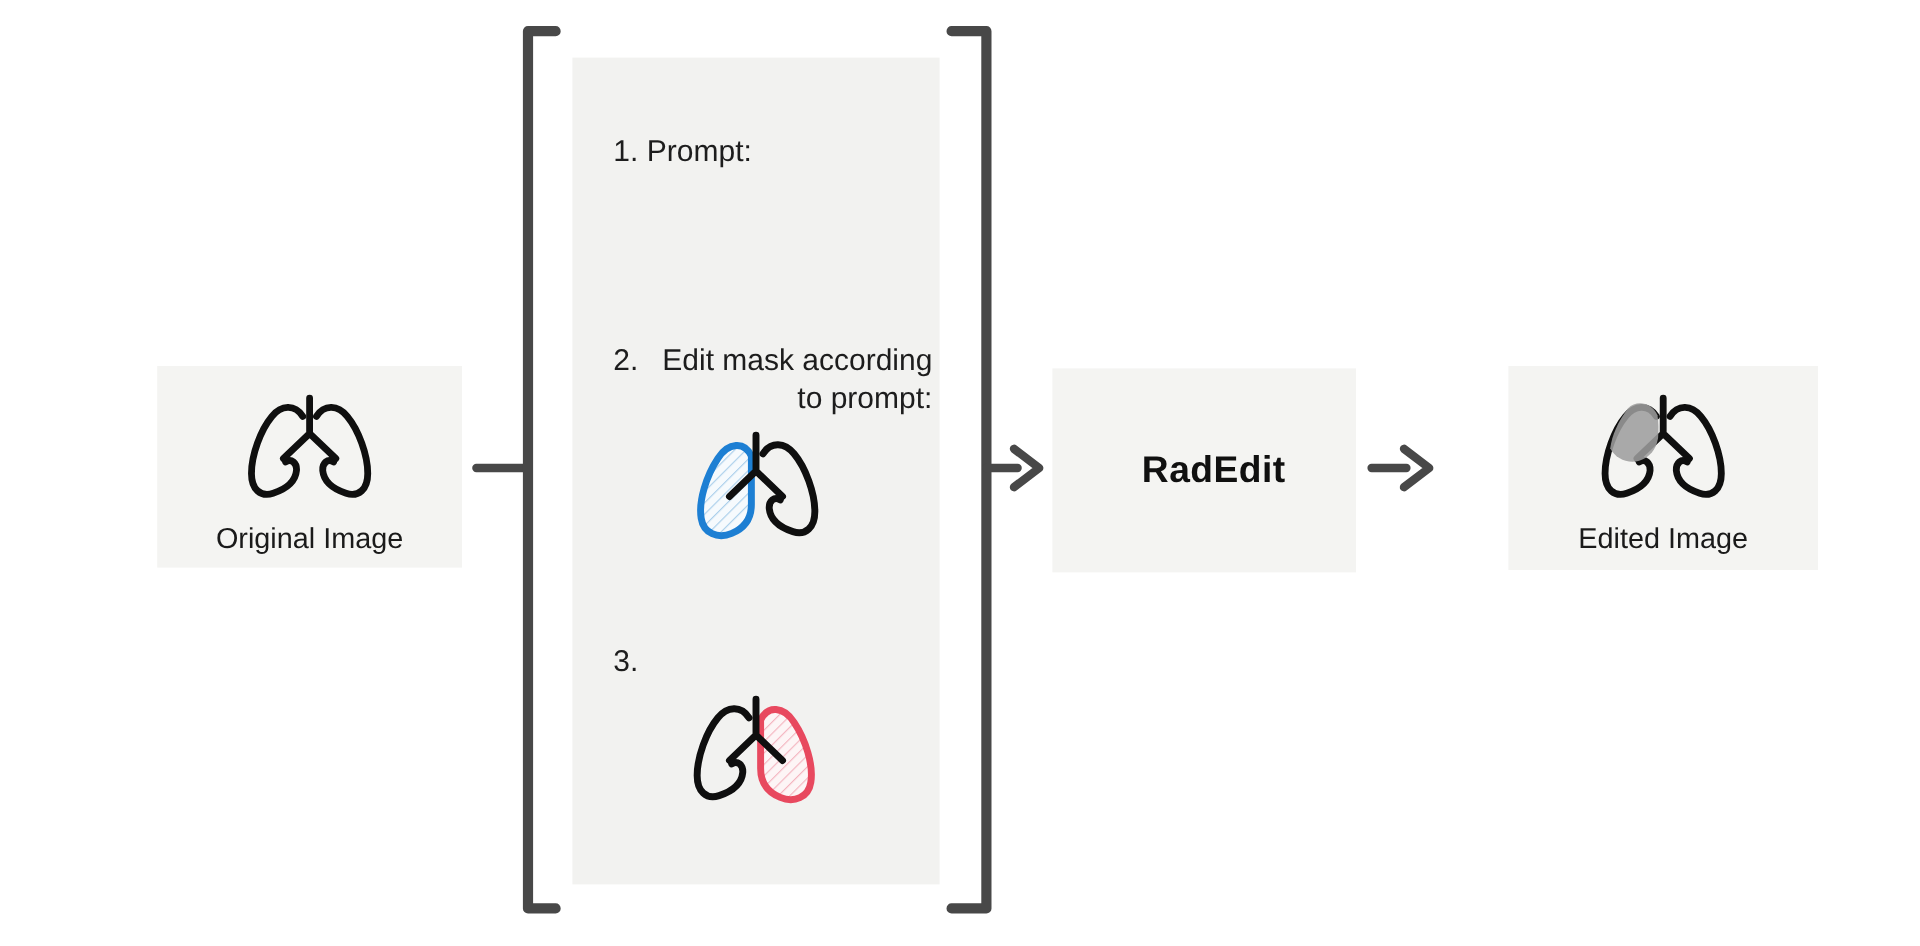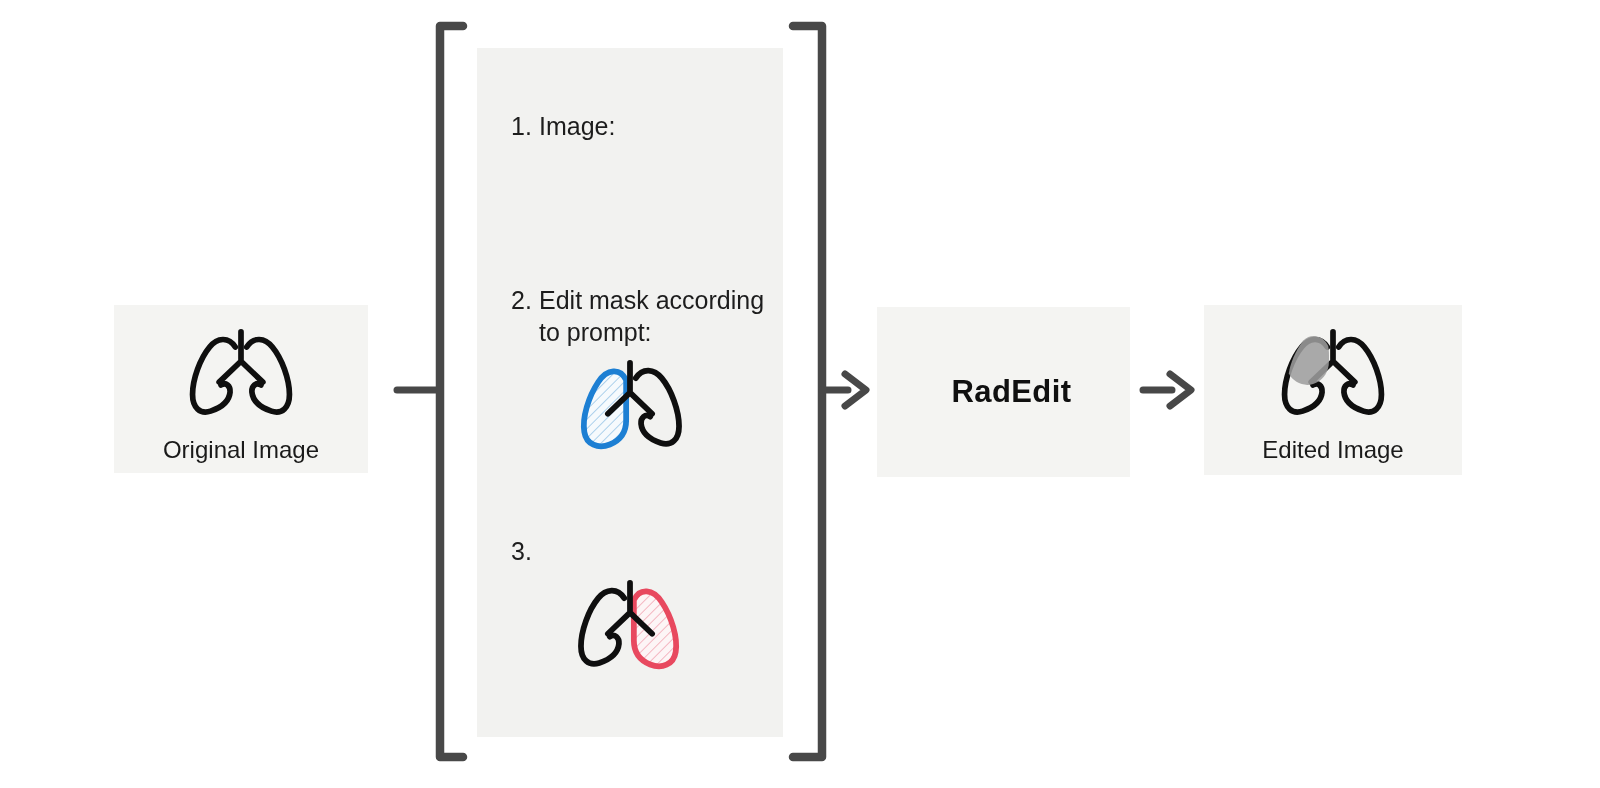--- a/index.html
+++ b/index.html
@@ -1,32 +1,32 @@
 <!DOCTYPE html>
 <html><head>
 <meta charset="utf-8">
 <style>
   html,body{margin:0;padding:0;}
   body{
     width:1600px;height:788px;background:#ffffff;position:relative;overflow:hidden;
     font-family:"Liberation Sans",sans-serif;color:#1c1c1c;
   }
   .box{position:absolute;background:#f4f4f2;display:flex;flex-direction:column;align-items:center;}
-  #original-box{left:114px;top:305px;width:254px;height:168px;padding-top:21px;box-sizing:border-box;}
-  #edited-box{left:1204px;top:305px;width:258px;height:170px;padding-top:21px;box-sizing:border-box;}
+  #original-box{left:131px;top:305px;width:254px;height:168px;padding-top:21px;box-sizing:border-box;}
+  #edited-box{left:1257px;top:305px;width:258px;height:170px;padding-top:21px;box-sizing:border-box;}
   #model-box{left:877px;top:307px;width:253px;height:170px;justify-content:center;}
   .box-label{font-size:24px;color:#1a1a1a;margin-top:11px;}
   .model-label{font-size:31px;font-weight:bold;color:#101010;letter-spacing:.4px;margin-left:16px;}
 
   #panel{position:absolute;left:477px;top:48px;width:306px;height:689px;background:#f2f2f0;}
   .step{position:absolute;display:flex;font-size:25px;line-height:1.28;color:#1d1d1d;}
   .step .num{width:28px;flex:none;}
   #step1{left:34px;top:62px;white-space:nowrap;}
   #step2{left:34px;top:236px;}
-  #step2 .txt{width:238px;}
+  #step2 .txt{width:238px;text-align:right;}
   #step3{left:34px;top:487px;white-space:nowrap;}
   #prompt-pill{
     position:absolute;left:31px;top:105px;width:245px;height:48px;background:#ffffff;
     border-radius:24px;display:flex;align-items:center;justify-content:center;
     font-size:25px;font-weight:bold;color:#1f1f1f;
   }
   .panel-icon{position:absolute;left:95px;}
   #mask-edit-icon{top:309px;}
   #keep-mask-icon{top:529px;}
 
@@ -69,21 +69,21 @@
     <path class="lobe" d="M54,22 C47,11 35,12 27,22 C17,34 9,56 9,72 C9,86 17,93 28,89.5 C38.5,86 47.5,80 48.5,69.5 C49,63 44,58.5 39,62"></path>
     <path class="lobe" d="M66,22 C73,11 85,12 93,22 C103,34 111,56 111,72 C111,86 103,93 92,89.5 C81.5,86 72.5,80 71.5,69.5 C71,63 76,58.5 81,62"></path>
     <path class="trachea" d="M60,6 V37 M60,37 L37,59 M60,37 L83,59"></path>
   </svg>
   <div class="box-label">Original Image</div>
 </div>
 
 <div id="panel">
   <div class="step" id="step1">
     <span class="num">1.</span>
-    <span class="txt">Image:</span>
+    <span class="txt">Prompt:</span>
   </div>
 
 
   <div class="step" id="step2">
     <span class="num">2.</span>
     <span class="txt">Edit mask according to prompt:</span>
   </div>
 
   <svg class="panel-icon" id="mask-edit-icon" viewBox="0 0 120 104" width="116" height="100">
     <path class="mask-blue" d="M56,24 C50,11 36,12 27,26 C17,41 10,63 12.5,78 C14.5,91 27,96 39,91 C50,86.5 56,78 56,66 Z"></path>

